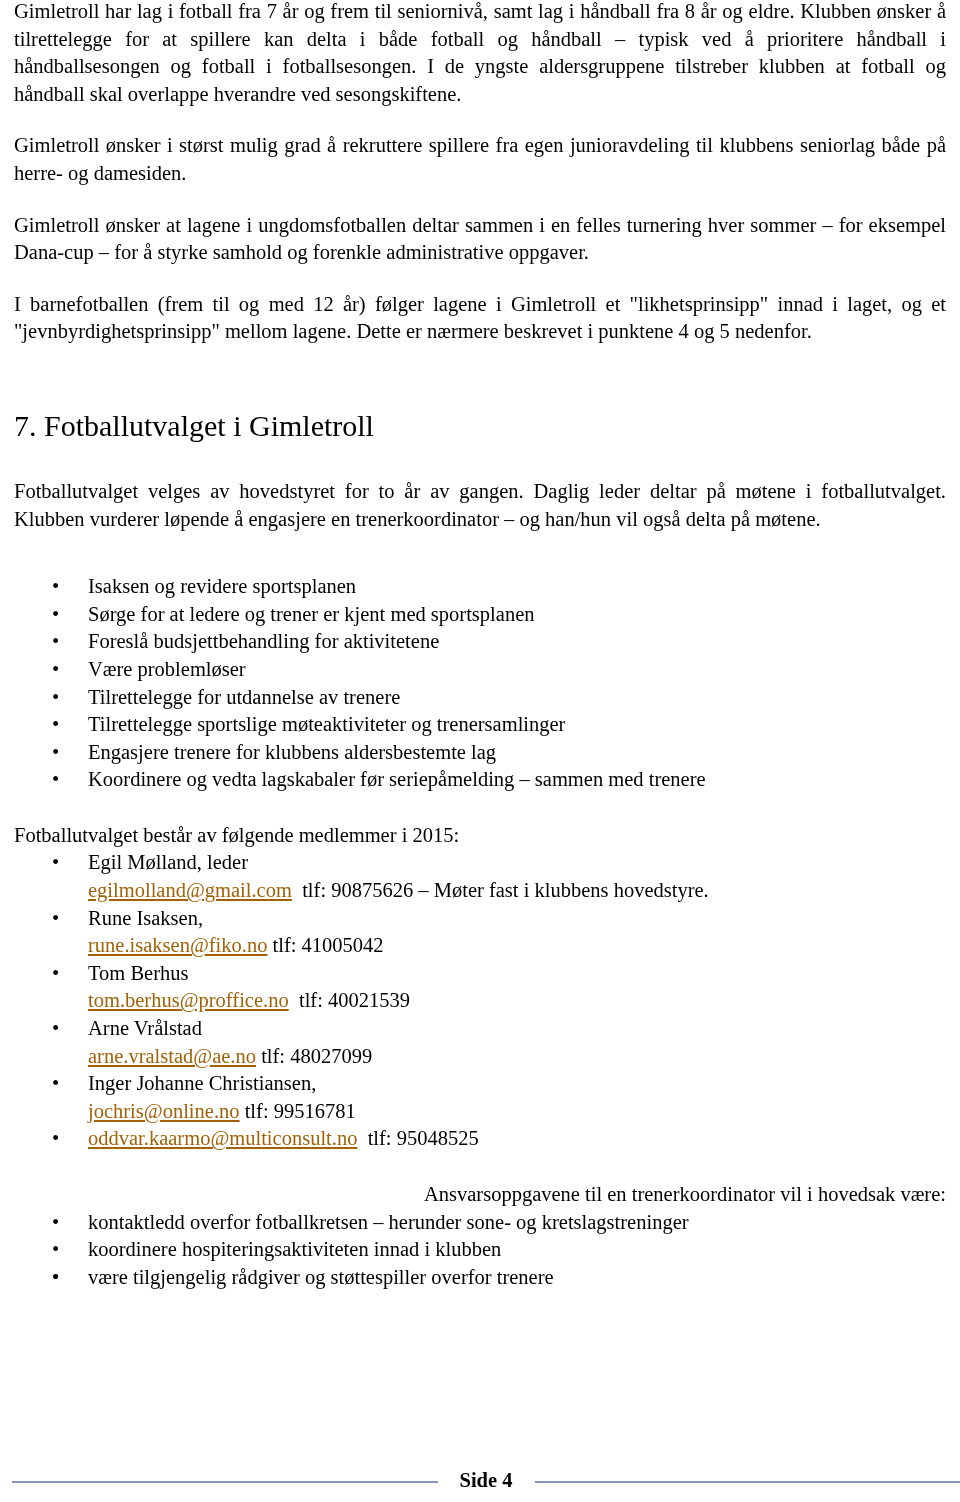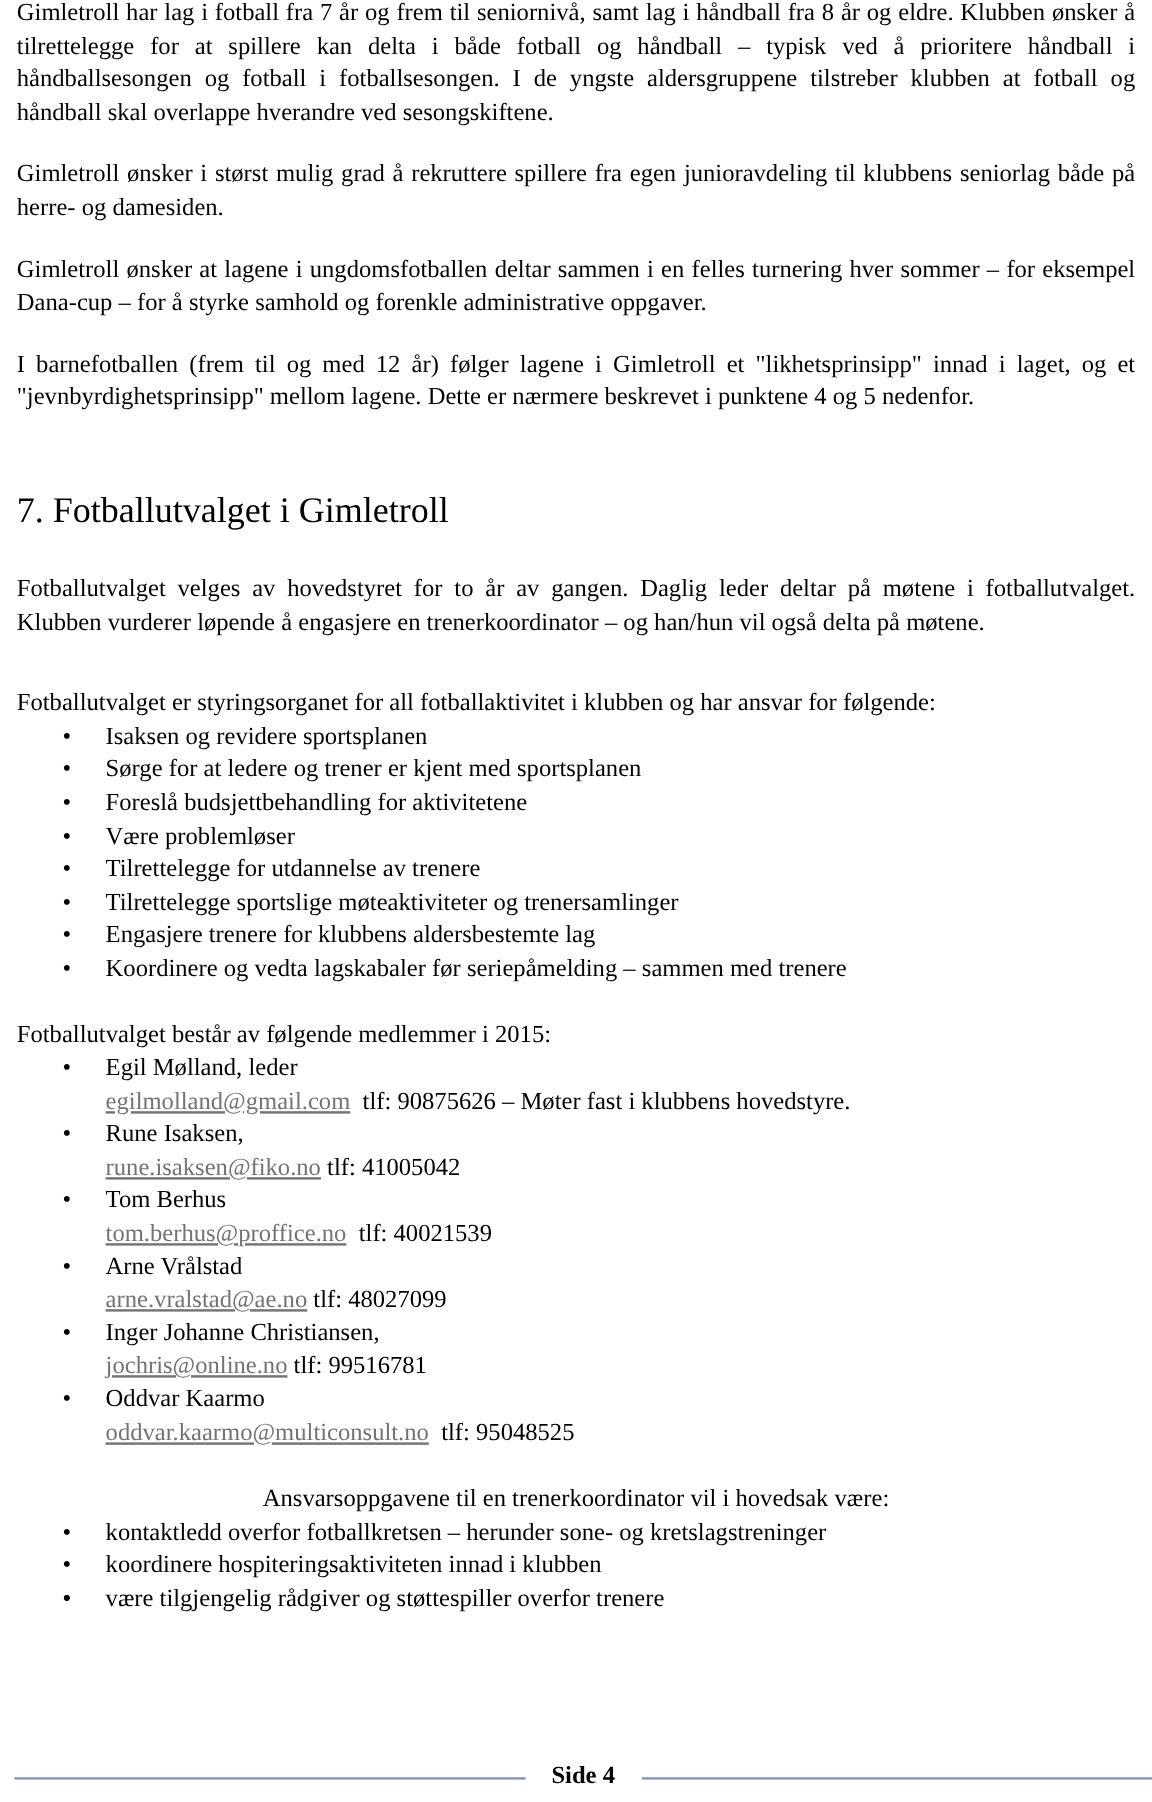--- a/index.html
+++ b/index.html
@@ -66,21 +66,21 @@
     left: 38px;
     top: 0;
     font-size: 20.5px;
     line-height: 27.6px;
   }
   ul.bullets > li .sub-line {
     display: block;
     white-space: nowrap;
   }
   a.mail {
-    color: #737373;
+    color: #a16207;
     text-decoration: underline;
   }
   .footer {
     position: absolute;
     left: 0;
     right: 0;
     bottom: 0;
     height: 62px;
   }
   .footer-inner {
@@ -130,21 +130,20 @@
   <div class="gap-62"></div>
 
   <h1 class="heading">7. Fotballutvalget i Gimletroll</h1>
 
   <div class="gap-34"></div>
 
   <p class="para">Fotballutvalget velges av hovedstyret for to år av gangen. Daglig leder deltar på møtene i fotballutvalget. Klubben vurderer løpende å engasjere en trenerkoordinator – og han/hun vil også delta på møtene.</p>
 
   <div class="gap-40"></div>
 
-  <p class="para" style="text-align:left;">Fotballutvalget er styringsorganet for all fotballaktivitet i klubben og har ansvar for følgende:</p>
 
   <ul class="bullets">
     <li><span class="bullet-dot">•</span><span>Isaksen og revidere sportsplanen</span></li>
     <li><span class="bullet-dot">•</span><span>Sørge for at ledere og trener er kjent med sportsplanen</span></li>
     <li><span class="bullet-dot">•</span><span>Foreslå budsjettbehandling for aktivitetene</span></li>
     <li><span class="bullet-dot">•</span><span>Være problemløser</span></li>
     <li><span class="bullet-dot">•</span><span>Tilrettelegge for utdannelse av trenere</span></li>
     <li><span class="bullet-dot">•</span><span>Tilrettelegge sportslige møteaktiviteter og trenersamlinger</span></li>
     <li><span class="bullet-dot">•</span><span>Engasjere trenere for klubbens aldersbestemte lag</span></li>
     <li><span class="bullet-dot">•</span><span>Koordinere og vedta lagskabaler før seriepåmelding – sammen med trenere</span></li>
@@ -175,28 +174,27 @@
       <span class="sub-line">Arne Vrålstad</span>
       <span class="sub-line nowrap"><a class="mail" href="#">arne.vralstad@ae.no</a> <span>tlf: 48027099</span></span>
     </li>
     <li>
       <span class="bullet-dot">•</span>
       <span class="sub-line">Inger Johanne Christiansen,</span>
       <span class="sub-line nowrap"><a class="mail" href="#">jochris@online.no</a> <span>tlf: 99516781</span></span>
     </li>
     <li>
       <span class="bullet-dot">•</span>
-      <span class="sub-line">Oddvar Kaarmo</span>
       <span class="sub-line nowrap"><a class="mail" href="#">oddvar.kaarmo@multiconsult.no</a>&nbsp; <span>tlf: 95048525</span></span>
     </li>
   </ul>
 
   <div class="gap-28"></div>
 
-  <p class="para" style="text-align:center;">Ansvarsoppgavene til en trenerkoordinator vil i hovedsak være:</p>
+  <p class="para" style="text-align:right;">Ansvarsoppgavene til en trenerkoordinator vil i hovedsak være:</p>
 
   <ul class="bullets">
     <li><span class="bullet-dot">•</span><span>kontaktledd overfor fotballkretsen – herunder sone- og kretslagstreninger</span></li>
     <li><span class="bullet-dot">•</span><span>koordinere hospiteringsaktiviteten innad i klubben</span></li>
     <li><span class="bullet-dot">•</span></li>
     <li><span class="bullet-dot">•</span><span>være tilgjengelig rådgiver og støttespiller overfor trenere</span></li>
   </ul>
 
   <div class="footer">
     <div class="footer-inner">

